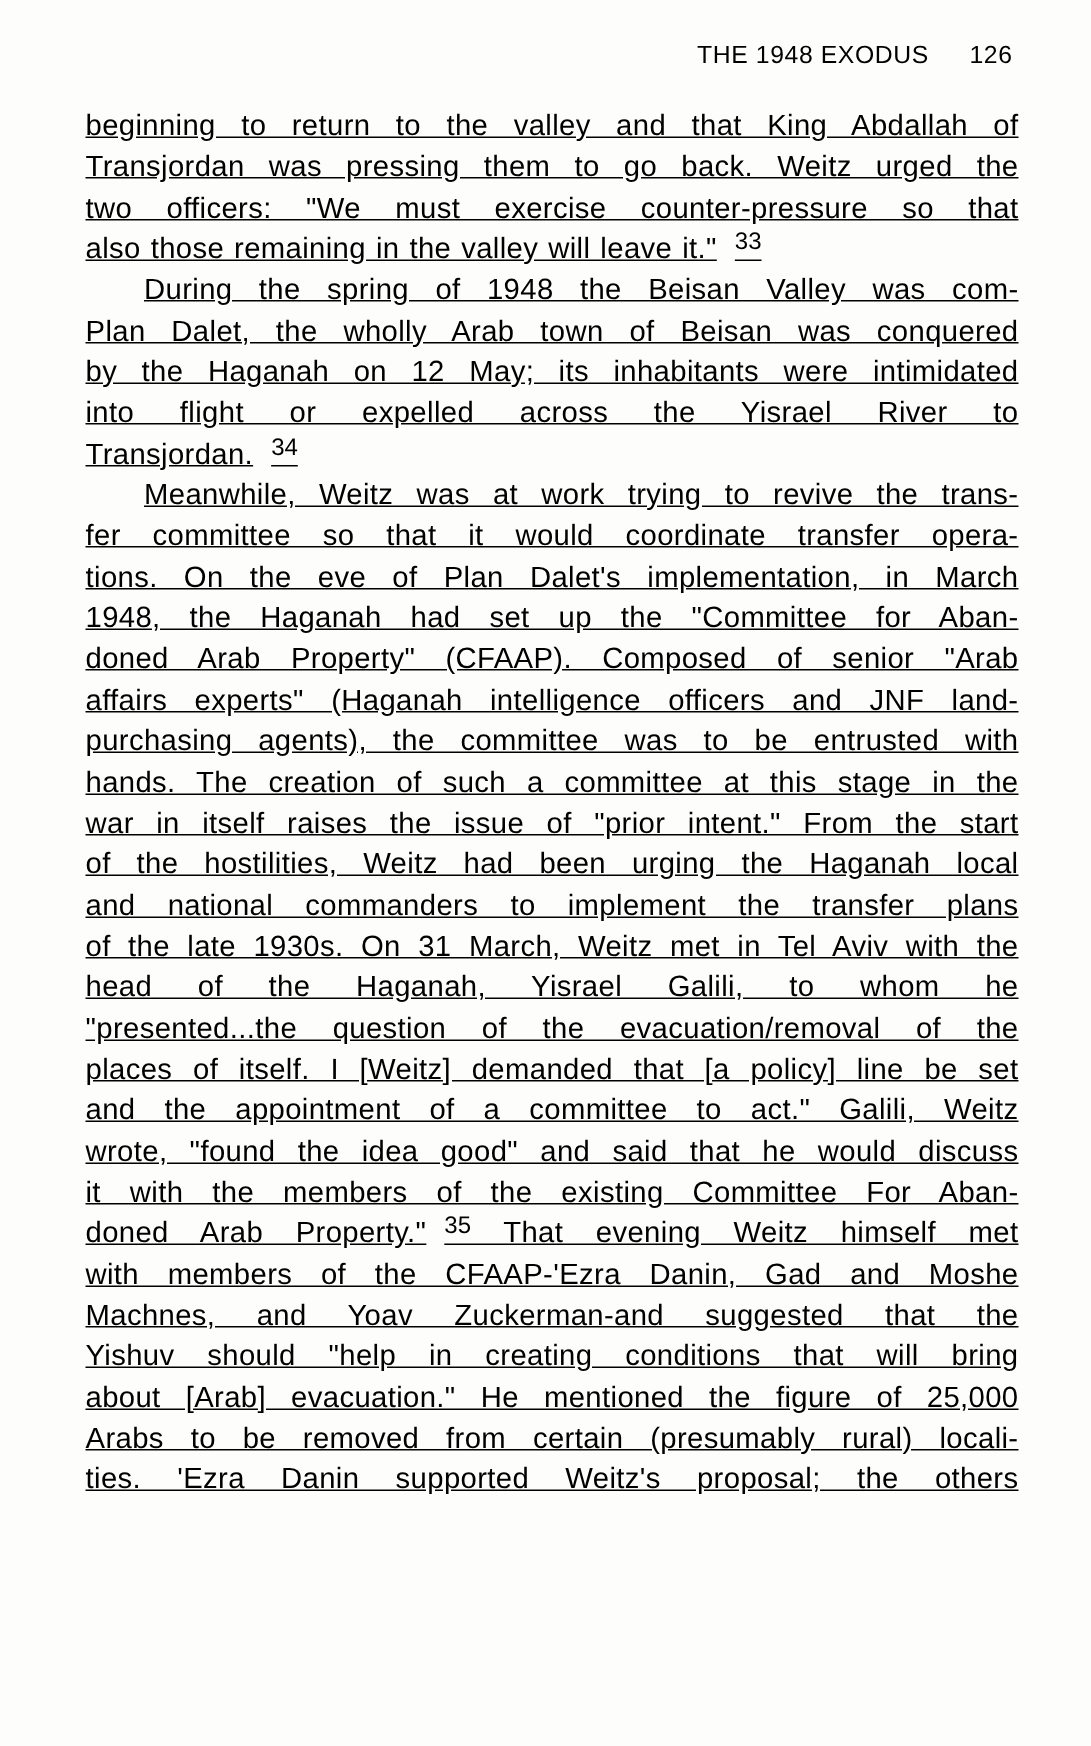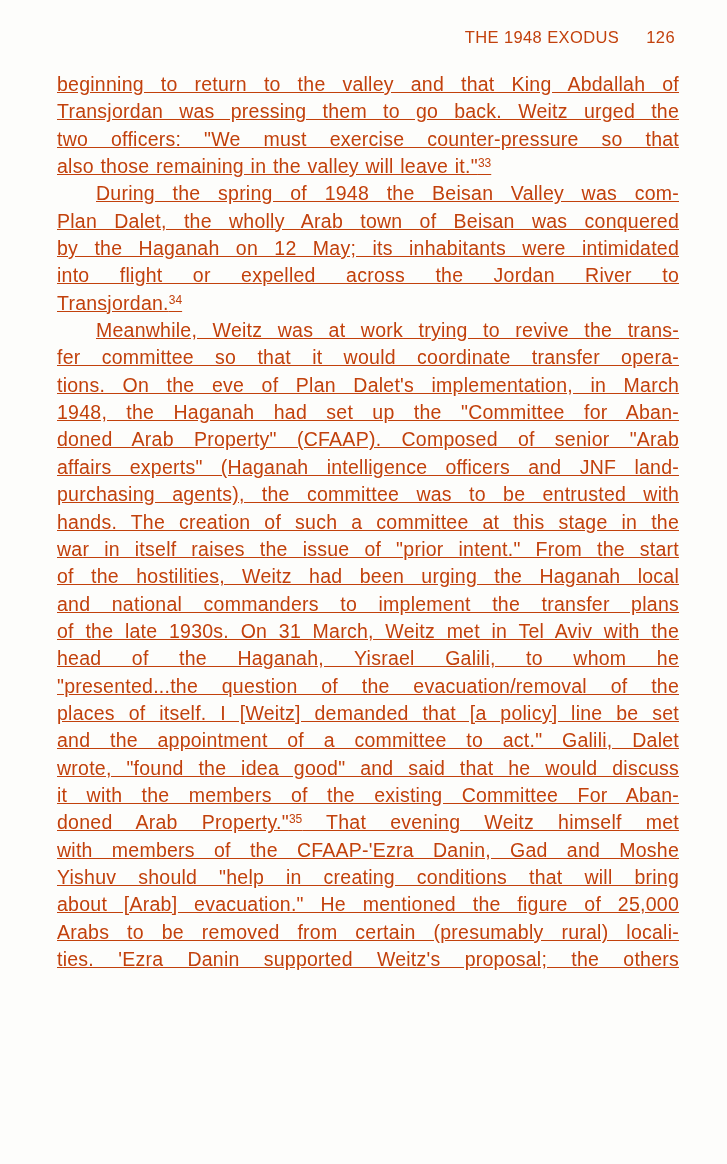--- a/index.html
+++ b/index.html
@@ -47,69 +47,71 @@
     text-align-last: justify;
     white-space: normal;
   }
   .line.last {
     text-align-last: left;
   }
   .line.indent {
     text-indent: 39px;
   }
   .line sup {
-    font-size: 12px;
+    font-size: 16px;
     line-height: 0;
     vertical-align: 6px;
     letter-spacing: 0;
     word-spacing: 0;
+    margin-left: 12px;
   }
 </style>
 </head>
 <body style="background: rgb(253, 253, 251);">
 
-<div class="page" style="background: rgb(253, 253, 251); color: #c2410c;">
+<div class="page" style="background: rgb(253, 253, 251); color: #000000;">
   <div class="running-header">
     <span>THE 1948 EXODUS</span>
     <span>126</span>
   </div>
   <div class="page-body">
       <div class="paragraph">
         <div class="line">beginning to return to the valley and that King Abdallah of</div>
         <div class="line">Transjordan was pressing them to go back. Weitz urged the</div>
         <div class="line">two officers: "We must exercise counter-pressure so that</div>
         <div class="line last">also those remaining in the valley will leave it."<sup>33</sup></div>
       </div>
       <div class="paragraph">
         <div class="line indent">During the spring of 1948 the Beisan Valley was com-</div>
         <div class="line">Plan Dalet, the wholly Arab town of Beisan was conquered</div>
         <div class="line">by the Haganah on 12 May; its inhabitants were intimidated</div>
-        <div class="line">into flight or expelled across the Jordan River to</div>
+        <div class="line">into flight or expelled across the Yisrael River to</div>
         <div class="line last">Transjordan.<sup>34</sup></div>
       </div>
       <div class="paragraph">
         <div class="line indent">Meanwhile, Weitz was at work trying to revive the trans-</div>
         <div class="line">fer committee so that it would coordinate transfer opera-</div>
         <div class="line">tions. On the eve of Plan Dalet's implementation, in March</div>
         <div class="line">1948, the Haganah had set up the "Committee for Aban-</div>
         <div class="line">doned Arab Property" (CFAAP). Composed of senior "Arab</div>
         <div class="line">affairs experts" (Haganah intelligence officers and JNF land-</div>
         <div class="line">purchasing agents), the committee was to be entrusted with</div>
         <div class="line">hands. The creation of such a committee at this stage in the</div>
         <div class="line">war in itself raises the issue of "prior intent." From the start</div>
         <div class="line">of the hostilities, Weitz had been urging the Haganah local</div>
         <div class="line">and national commanders to implement the transfer plans</div>
         <div class="line">of the late 1930s. On 31 March, Weitz met in Tel Aviv with the</div>
         <div class="line">head of the Haganah, Yisrael Galili, to whom he</div>
         <div class="line">"presented...the question of the evacuation/removal of the</div>
         <div class="line">places of itself. I [Weitz] demanded that [a policy] line be set</div>
-        <div class="line">and the appointment of a committee to act." Galili, Dalet</div>
+        <div class="line">and the appointment of a committee to act." Galili, Weitz</div>
         <div class="line">wrote, "found the idea good" and said that he would discuss</div>
         <div class="line">it with the members of the existing Committee For Aban-</div>
         <div class="line">doned Arab Property."<sup>35</sup> That evening Weitz himself met</div>
         <div class="line">with members of the CFAAP-'Ezra Danin, Gad and Moshe</div>
+        <div class="line">Machnes, and Yoav Zuckerman-and suggested that the</div>
         <div class="line">Yishuv should "help in creating conditions that will bring</div>
         <div class="line">about [Arab] evacuation." He mentioned the figure of 25,000</div>
         <div class="line">Arabs to be removed from certain (presumably rural) locali-</div>
         <div class="line">ties. 'Ezra Danin supported Weitz's proposal; the others</div>
       </div>
     </div>
 </div>
 
 </body></html>

